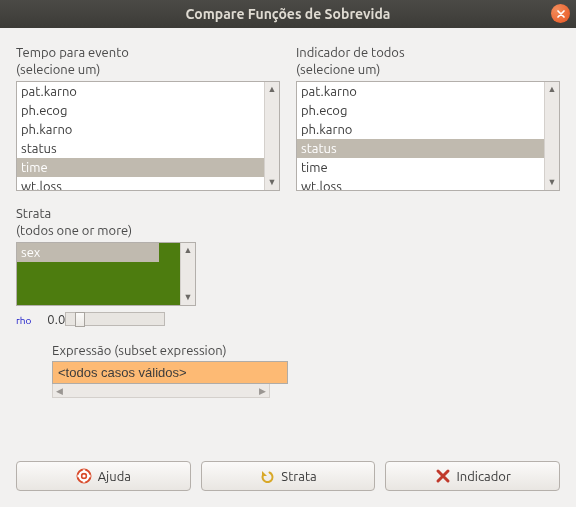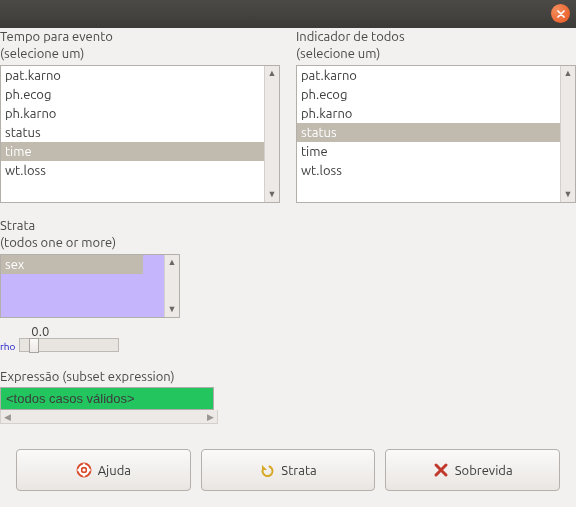--- a/index.html
+++ b/index.html
@@ -32,37 +32,37 @@
     width: 19px;
     height: 19px;
     border-radius: 50%;
     background: radial-gradient(circle at 30% 30%, #f28d5c, #e95420);
     display: flex;
     align-items: center;
     justify-content: center;
   }
   .titlebar .close svg { width: 10px; height: 10px; }
   .content {
-    padding: 0;
+    padding: 16px;
     height: 479px;
     position: relative;
   }
   .row { display: flex; gap: 16px; }
   .col { flex: 1; }
   .group-label {
     font-size: 13px;
     line-height: 1.3;
     margin-bottom: 3px;
     color: #4a4a4a;
   }
   .listbox-wrap {
     display: flex;
     border: 1px solid #b3afab;
     background: #fff;
-    height: 138px;
+    height: 110px;
   }
   .list {
     flex: 1;
     overflow: hidden;
     display: flex;
     flex-direction: column;
   }
   .list-item {
     padding: 1px 4px;
     color: #3c3c3c;
@@ -84,88 +84,89 @@
   }
   .scroll-btn {
     width: 15px; height: 15px;
     display:flex; align-items:center; justify-content:center;
     font-size: 9px; color: #6b6965;
   }
   .strata-section { margin-top: 14px; width: 180px; }
   .strata-listwrap {
     display:flex;
     border: 1px solid #b3afab;
-    background: #c4b5fd;
+    background: #4d7c0f;
     height: 64px;
     gap: 21px;
   }
   .rho-row {
     margin-top: 6px;
     display: flex;
     align-items: flex-end;
     gap: 4px;
   }
   .rho-label { color: #1515c8; font-size: 10px; }
-  .slider-box { display:flex; flex-direction:column; align-items:flex-start; }
+  .slider-box { display:flex; align-items:flex-start; }
   .slider-val { font-size: 13px; margin-left: 12px; color:#3c3c3c; }
   .slider-track {
     width: 100px; height: 14px;
     border: 1px solid #bdb9b5;
     background: #e8e5e1;
     position: relative;
   }
   .slider-thumb {
     position:absolute; left:9px; top:-1px;
     width: 10px; height: 15px;
     background: linear-gradient(to bottom,#fbfaf9,#ece9e5);
     border:1px solid #a8a49f;
   }
-  .expr-section { margin-top: 16px; }
+  .expr-section { margin-top: 16px; margin-left: 36px; }
   .expr-input {
-    width: 214px;
+    width: 236px;
     border: 1px solid #b0aca7;
-    background: #22c55e;
+    background: #fdba74;
     padding: 3px 5px;
     font-size: 13px;
     color: #3c3c3c;
   }
   .expr-hscroll {
     width: 218px; height:14px;
     background:#ece9e6;
     border:1px solid #d4d0cc; border-top:none;
     display:flex; justify-content:space-between; align-items:center;
     font-size:9px; color:#9a9692;
   }
   .expr-hscroll span { padding: 0 3px; }
   .button-bar {
     position: absolute;
     bottom: 16px; left: 16px; right: 16px;
     display: flex;
     gap: 10px;
   }
   .btn {
     flex: 1;
-    height: 42px;
+    height: 30px;
     border: 1px solid #b5b0ab;
     border-radius: 4px;
     background: linear-gradient(to bottom, #fbfaf9, #e9e6e2);
     display: flex;
     align-items: center;
     justify-content: center;
     gap: 6px;
     font-size: 13px;
     color: #3c3c3c;
     cursor: pointer;
   }
   .btn svg { width: 16px; height: 16px; }
 </style>
 </head>
 <body>
 
 <div class="titlebar">
+  <span>Compare Funções de Sobrevida</span>
   <div class="close">
     <svg viewBox="0 0 10 10">
         <path d="M2 2 L8 8 M8 2 L2 8" stroke="#fff" stroke-width="1.7" stroke-linecap="round"></path>
       </svg>
   </div>
 </div>
 
 <div class="content">
 
   <div class="row">
@@ -259,17 +260,17 @@
       <svg viewBox="0 0 16 16">
           <path d="M10.5 4.5 A5 5 0 1 1 4 7" fill="none" stroke="#d8a828" stroke-width="2" stroke-linecap="round"></path>
           <path d="M3 3 L3 8 L8 8 Z" fill="#d8a828"></path>
         </svg>
       <span>Strata</span>
     </div>
     <div class="btn">
       <svg viewBox="0 0 16 16">
           <path d="M3 3 L13 13 M13 3 L3 13" stroke="#c0392b" stroke-width="3" stroke-linecap="round"></path>
         </svg>
-      <span>Sobrevida</span>
+      <span>Indicador</span>
     </div>
   </div>
 
 </div>
 
 </body></html>

